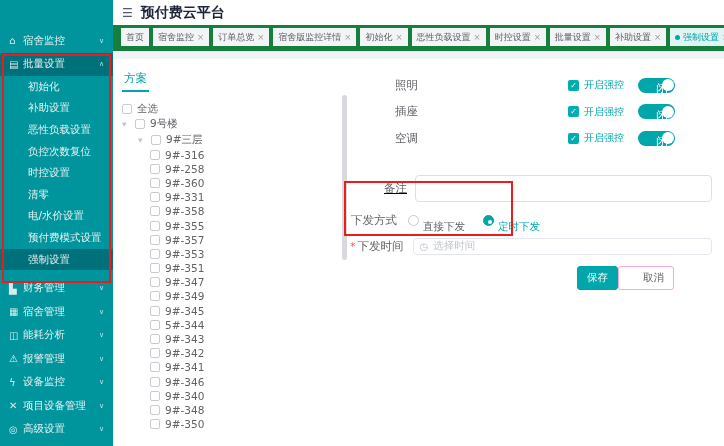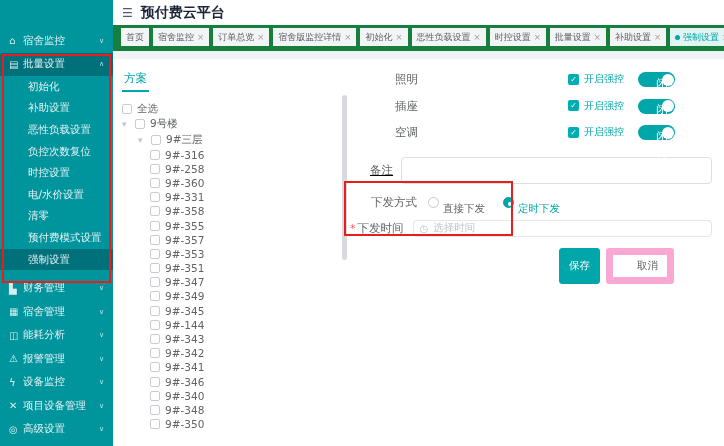--- a/index.html
+++ b/index.html
@@ -36,49 +36,49 @@
   .plan-tab { display:inline-block; font-size:11.5px; color:#00a6a9; padding:0 2px 4px 2px; border-bottom:2px solid #00a6a9; cursor:pointer; }
   .tree { margin-top:9px; font-size:10.5px; color:#606266; }
   .t-row { display:flex; align-items:center; height:15.5px; gap:5px; cursor:pointer; }
   .t-row.leaf { height:14.2px; padding-left:28px; }
   .t-row .caret { color:#c0c4cc; font-size:9px; width:8px; }
   .cb { width:10px; height:10px; border:1px solid #c8ccd2; border-radius:2px; background:#fff; flex-shrink:0; }
   .indent1 { padding-left:0; } .indent2 { padding-left:16px; }
   .scroll-thumb { position:absolute; right:0; top:36px; width:5px; height:165px; background:#d8dadd; border-radius:3px; }
   
   .right-panel { flex:1; min-width:0; padding:13px 6px 0 0; }
-  .sw-row { display:flex; align-items:flex-start; height:26.5px; padding-left:48px; }
+  .sw-row { display:flex; align-items:center; height:26.5px; padding-left:48px; }
   .sw-label { width:173px; font-size:11.5px; color:#606266; }
   .cb-wrap { width:70px; display:flex; align-items:center; gap:5px; }
   .cb-checked { width:11px; height:11px; background:#00adb0; border-radius:2px; color:#fff; font-size:8px; line-height:11px; text-align:center; cursor:pointer; }
   .cb-caption { font-size:10px; color:#00a6a9; }
   .toggle { position:relative; width:37px; height:15px; border-radius:8px; background:#00a6a9; cursor:pointer; flex-shrink:0; }
   .toggle .tg-label { position:absolute; left:18px; top:3.5px; font-size:12px; color:#fff; }
   .toggle .knob { position:absolute; right:1.5px; top:1.5px; width:12px; height:12px; border-radius:50%; background:#fff; }
-  .remark-row { display:flex; margin-top:5px; padding-left:23px;text-decoration:underline; }
+  .remark-row { display:flex; margin-top:23px; padding-left:37px;text-decoration:underline; }
   .remark-label { font-size:11.5px; color:#606266; margin:6px 8px 0 0; }
   .remark-box { flex:1; height:27px; border:1px solid #dcdfe6; border-radius:4px; margin-right:6px; background:#fff; }
-  .method-row { margin-top:10px; padding-left:24px; display:flex; align-items:center; height:18px; }
+  .method-row { margin-top:10px; padding-left:4px; display:flex; align-items:center; height:18px; }
   .form-label { font-size:11.5px; color:#606266; }
   .radio-group { display:flex; align-items:center; gap:18px; margin-left:11px; }
   .radio-opt { display:flex; align-items:center; gap:4px; cursor:pointer; }
   .radio-circle { width:11px; height:11px; border-radius:50%; border:1px solid #c6cacf; background:#fff; position:relative; }
   .radio-opt.selected .radio-circle { border-color:#00a6a9; background:#00a6a9; }
   .radio-opt.selected .radio-circle::after { content:""; position:absolute; left:3.5px; top:3.5px; width:4px; height:4px; border-radius:50%; background:#fff; }
   .radio-opt .opt-label { font-size:10.5px; color:#606266;margin-top:12px; }
   .radio-opt.selected .opt-label { color:#00a6a9; }
   .time-row { margin-top:8px; padding-left:3px; display:flex; align-items:center; }
   .req-star { color:#f25a5a; font-size:11px; margin-right:2px; }
   .time-input { flex:1; height:17px; border:1px solid #e3e6ea; border-radius:4px; margin:0 6px 0 9px; display:flex; align-items:center; gap:5px; padding-left:6px; background:#fff; cursor:text; }
   .clock { color:#c0c4cc; font-size:10px; }
   .placeholder { color:#c0c4cc; font-size:10.5px; }
-  .btn-row { margin-top:11px; display:flex; justify-content:flex-end; gap:6px; padding-right:44px; }
+  .btn-row { margin-top:11px; display:flex; justify-content:flex-end; gap:0; padding-right:44px; }
   .btn { font-size:10.5px; padding:4px 9px; border-radius:3px; cursor:pointer; font-family:inherit; }
   .btn-save { background:#00a6a9; color:#fff; border:1px solid #00a6a9; }
-  .btn-cancel { background:#fff; color:#606266; border:7px solid #f9a8d4;padding-left:24px; }
+  .btn-cancel { background:#fff; color:#606266; border:1px solid #f9a8d4;padding-left:24px; }
   
   .red-box { position:absolute; border:2px solid #e81e1e; z-index:5; pointer-events:none; }
   #red-box-sidebar { left:2px; top:54px; width:109px; height:229px; }
   #red-box-dispatch { left:344px; top:181px; width:169px; height:55px; }
 </style>
 </head>
 <body>
 
 <div class="app">
 
@@ -102,24 +102,24 @@
       <div class="side-child">
     <span>恶性负载设置</span>
   </div>
       <div class="side-child">
     <span>负控次数复位</span>
   </div>
       <div class="side-child">
     <span>时控设置</span>
   </div>
       <div class="side-child">
+    <span>清零</span>
+  </div>
+      <div class="side-child">
     <span>电/水价设置</span>
-  </div>
-      <div class="side-child">
-    <span>清零</span>
   </div>
       <div class="side-child">
     <span>预付费模式设置</span>
   </div>
       <div class="side-child selected">
     <span>强制设置</span>
   </div>
       <div class="side-parent mt">
     <span class="s-icon">▙</span>
     <span>财务管理</span>
@@ -278,21 +278,21 @@
                 <div class="t-row leaf">
     <span class="cb"></span>
     <span>9#-349</span>
   </div>
                 <div class="t-row leaf">
     <span class="cb"></span>
     <span>9#-345</span>
   </div>
                 <div class="t-row leaf">
     <span class="cb"></span>
-    <span>9#-144</span>
+    <span>5#-344</span>
   </div>
                 <div class="t-row leaf">
     <span class="cb"></span>
     <span>9#-343</span>
   </div>
                 <div class="t-row leaf">
     <span class="cb"></span>
     <span>9#-342</span>
   </div>
                 <div class="t-row leaf">

